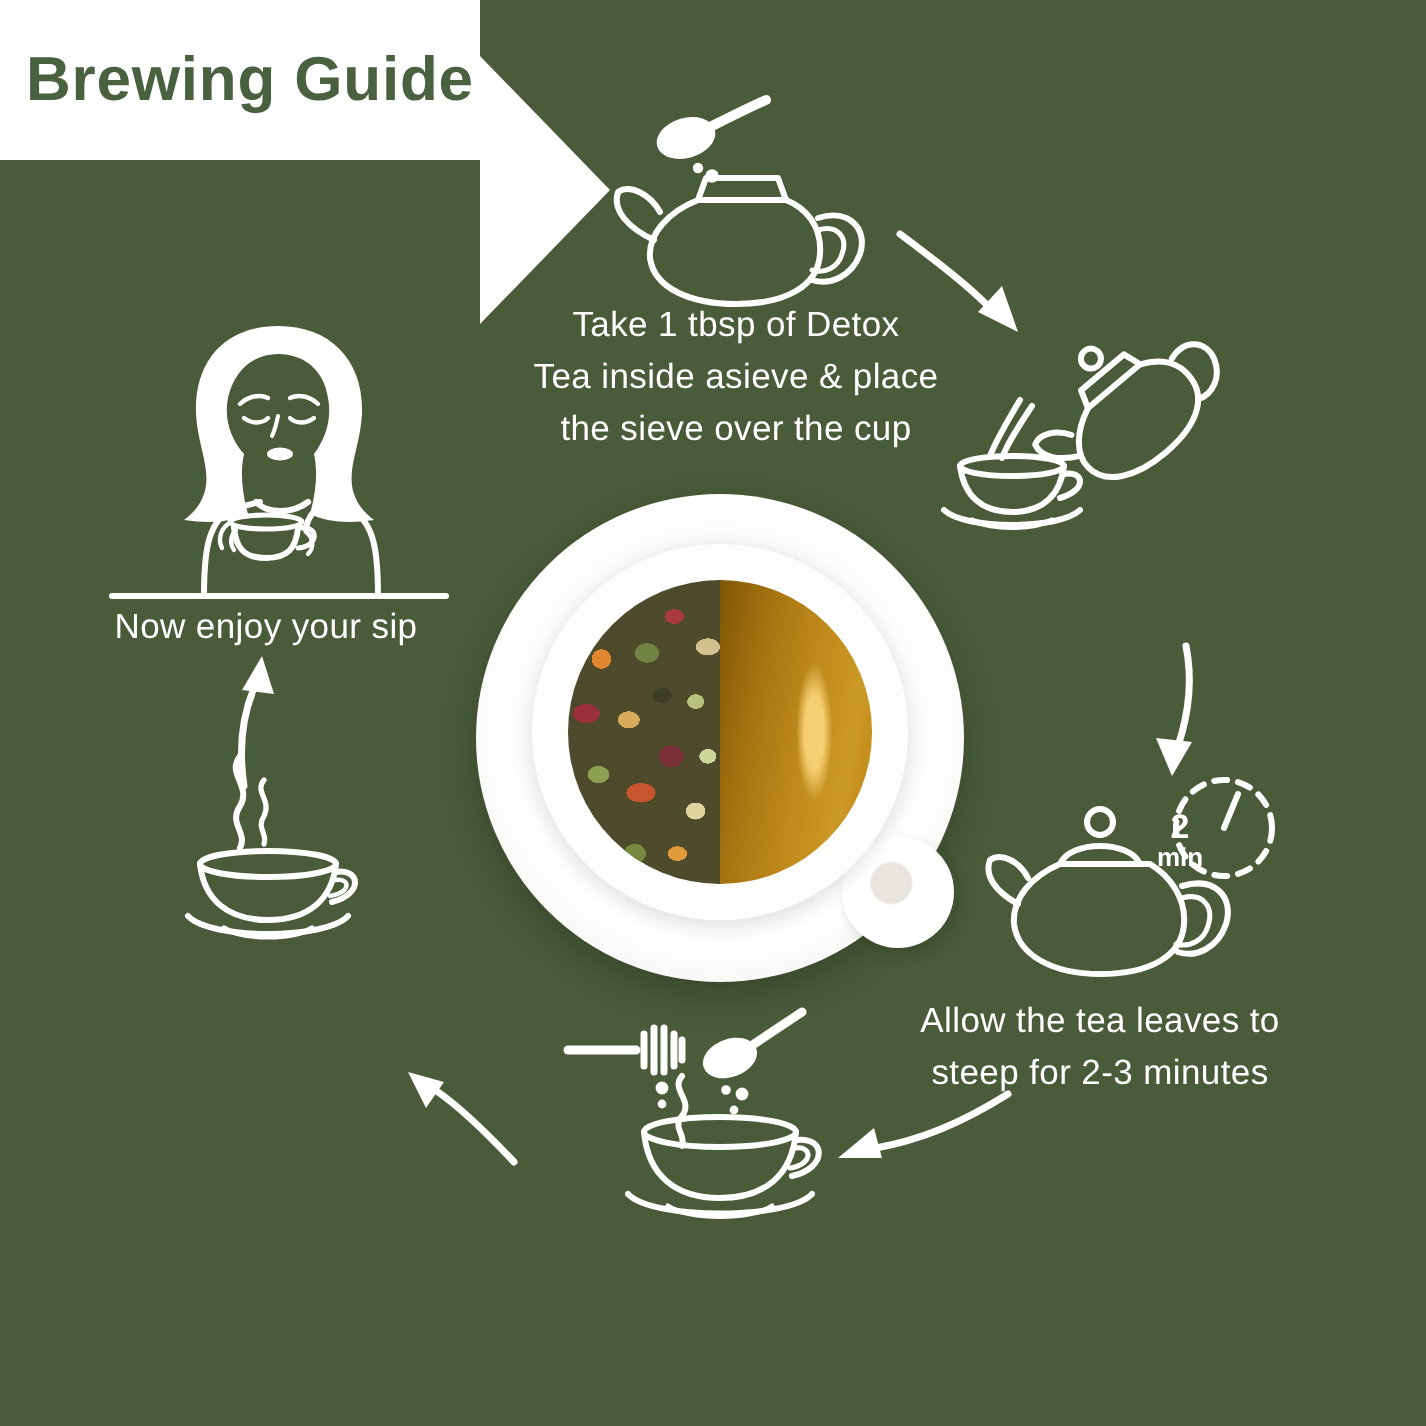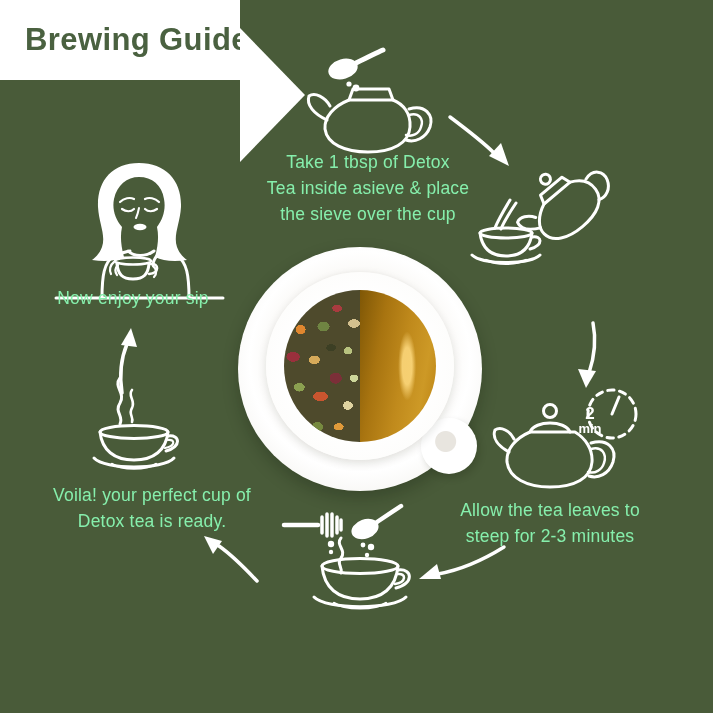--- a/index.html
+++ b/index.html
@@ -2,27 +2,27 @@
 <html><head>
 <meta charset="utf-8">
 <style>
   html,body{margin:0;padding:0;background:#333;}
   #canvas{
     position:relative;width:713px;height:713px;overflow:hidden;
     background:#495b39;
     font-family:"Liberation Sans",sans-serif;
   }
   .step-text{
-    position:absolute;color:#86efac;font-size:17.5px;line-height:26px;
+    position:absolute;color:#ffffff;font-size:17.5px;line-height:26px;
     text-align:center;white-space:pre-line;letter-spacing:.2px;
   }
   
   .banner-body{position:absolute;left:0;top:45;width:240px;height:80px;background:#ffffff;
     display:flex;align-items:center;}
-  .banner-title{color:#4a6140;font-weight:bold;font-size:31px;letter-spacing:.4px;padding-left:25px;white-space:nowrap;}
+  .banner-title{color:#4a6140;font-weight:bold;font-size:31px;letter-spacing:.4px;padding-left:13px;white-space:nowrap;}
   .banner-arrowhead{position:absolute;left:240px;top:28px;width:0;height:0;
     border-top:67px solid transparent;border-bottom:67px solid transparent;border-left:65px solid #ffffff;}
   
   .icon{position:absolute;}
   .icon path,.icon circle,.icon ellipse,.icon line{vector-effect:non-scaling-stroke;}
   
   .saucer{position:absolute;left:238px;top:247px;width:244px;height:244px;border-radius:50%;
     background:radial-gradient(circle at 50% 47%, #ffffff 0 38%, #e9e7e1 44%, #fbfaf8 52%, #ffffff 62%, #f3f2ee 84%, #e2e0d9 98%);
     box-shadow:0 7px 16px rgba(10,18,6,.25);}
   .cup-handle{position:absolute;left:421px;top:418px;width:56px;height:56px;border-radius:50%;
@@ -142,22 +142,20 @@
   <svg class="icon" style="left:80px;top:374px" width="112" height="102" viewBox="0 0 112 102" fill="none" stroke="#ffffff" stroke-width="3" stroke-linecap="round" stroke-linejoin="round">
     <path d="M40,4 C33,13 46,19 40,29 C34,38 44,42 40,50"></path>
     <path d="M52,16 C47,22 56,26 52,34 C48,40 54,43 52,48" stroke-width="2.6"></path>
     <ellipse cx="54" cy="58" rx="34" ry="6.5"></ellipse>
     <path d="M20,58 C22,76 34,86 54,86 C74,86 86,76 88,58"></path>
     <path d="M88,62 C100,60 102,73 86,77"></path>
     <path d="M88,66 C95,65 96,72 85,74" stroke-width="2.2"></path>
     <path d="M14,84 C25,96 83,96 94,84"></path>
     <path d="M32,90 C42,96 66,96 76,90" stroke-width="2.5"></path>
   </svg>
-  <div class="step-text" style="left:34px;top:482px;width:236px">Voila! your perfect cup of
-Detox tea is ready.</div>
 
   <svg class="icon" style="left:52px;top:158px" width="175" height="142" viewBox="0 0 175 142" fill="none" stroke="#ffffff" stroke-width="3" stroke-linecap="round" stroke-linejoin="round">
     <path d="M87,5 C60,5 45,23 46,49 C47,66 54,77 50,89 C48,95 44,99 40,102 C53,104 64,103 72,99 C69,88 68,78 70,69 C63,61 60,51 62,41 C65,27 75,19 87,19 C100,19 110,27 112,41 C114,51 111,61 105,69 C107,78 106,88 103,99 C111,103 122,104 135,102 C131,99 127,95 125,89 C121,77 128,66 129,49 C130,23 114,5 87,5 Z" fill="#ffffff" stroke="none"></path>
     <path d="M68,44 C72,40 78,39 82,41" stroke-width="2.2"></path>
     <path d="M93,41 C97,39 103,40 107,44" stroke-width="2.2"></path>
     <path d="M70,51 C74,54 79,54 82,51" stroke-width="2.2"></path>
     <path d="M93,51 C96,54 101,54 105,51" stroke-width="2.2"></path>
     <path d="M87,50 C86,55 85,58 84,60" stroke-width="2"></path>
     <ellipse cx="88" cy="69" rx="6.5" ry="3.2" fill="#ffffff" stroke="none"></ellipse>
     <path d="M50,140 C50,118 52,104 62,98 C68,95 74,94 78,93"></path>
@@ -167,21 +165,21 @@
     <path d="M56,84 C51,90 59,93 56,99" stroke-width="2.4"></path>
     <path d="M63,82 C59,87 66,90 63,96" stroke-width="2.4"></path>
     <ellipse cx="81" cy="103" rx="18" ry="3.5" stroke-width="2.5"></ellipse>
     <path d="M65,106 C66,116 70,121 81,121 C92,121 96,116 97,106"></path>
     <path d="M99,106 C107,105 108,115 97,116" stroke-width="2.5"></path>
     <path d="M62,104 C58,107 57,112 59,116" stroke-width="2.2"></path>
     <path d="M66,107 C63,110 63,114 65,117" stroke-width="2.2"></path>
     <path d="M101,108 C105,111 105,116 102,119" stroke-width="2.2"></path>
     <path d="M4,140 H171"></path>
   </svg>
-  <div class="step-text" style="left:15px;top:285px;width:236px">Now enjoy your sip</div>
+  <div class="step-text" style="left:15px;top:300px;width:236px">Now enjoy your sip</div>
 
   <div class="saucer"></div>
   <div class="cup-handle"></div>
   <div class="cup-outer"></div>
   <div class="tea-circle">
     <div class="tea-leaves"></div>
     <div class="tea-liquid"></div>
   </div>
 
   <svg class="icon" style="left:0;top:0" width="713" height="713" viewBox="0 0 713 713" fill="none" stroke="#ffffff" stroke-width="3.5" stroke-linecap="round" stroke-linejoin="round">

